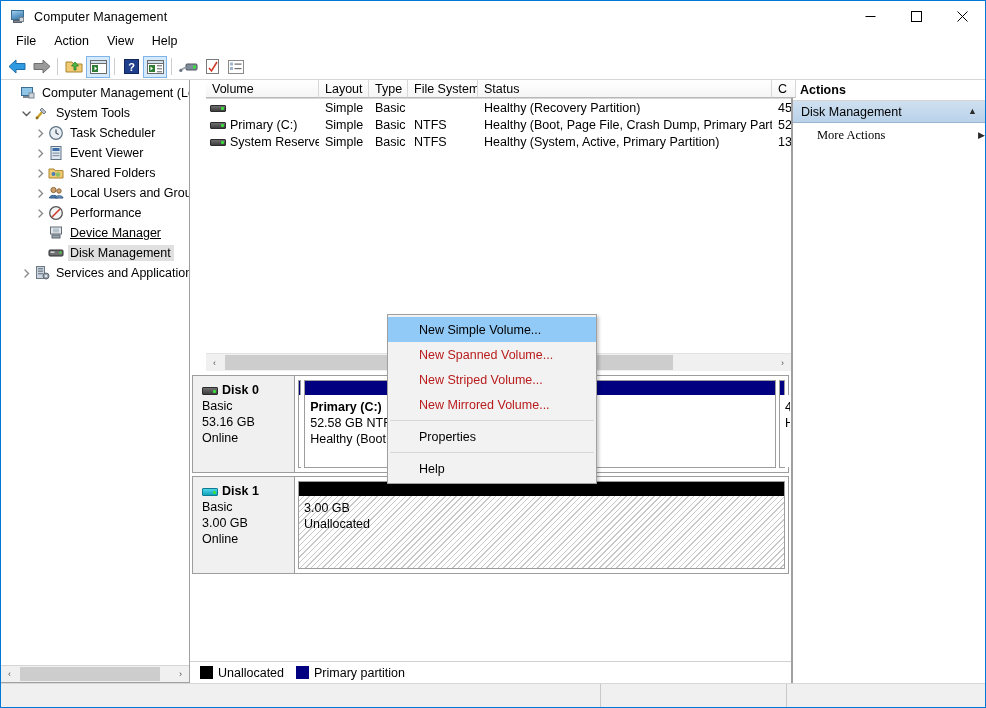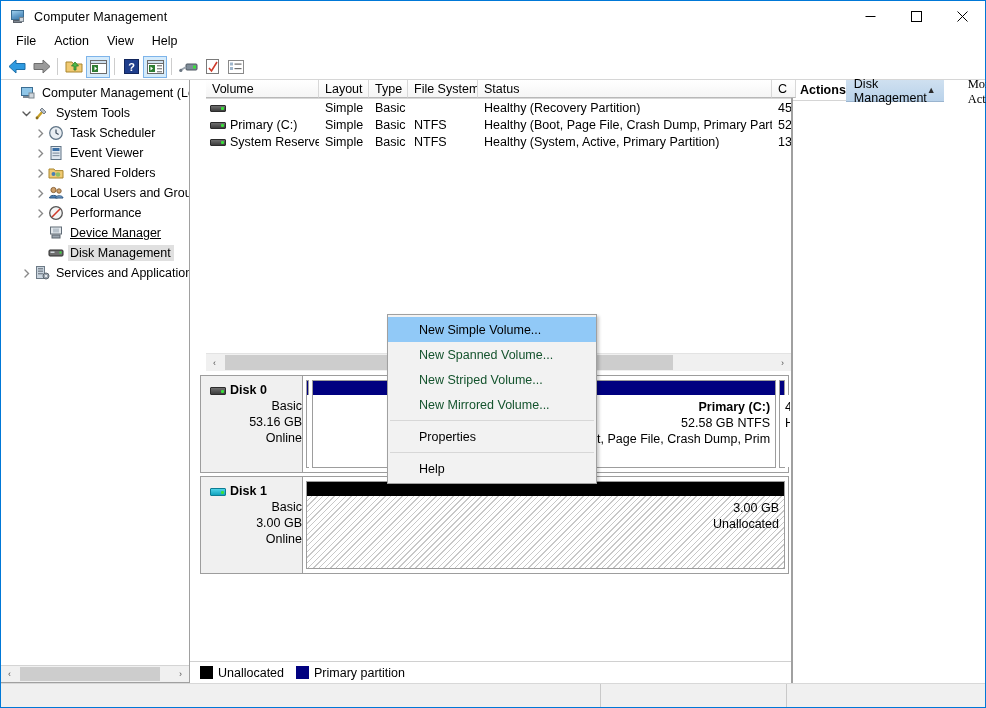--- a/index.html
+++ b/index.html
@@ -182,25 +182,24 @@
   }
 
   
   .diskview {
     flex: 1 1 auto; background: #ffffff; overflow: hidden;
     display: flex; flex-direction: column;
     padding: 3px 0 0 0;
     position: relative;
   }
   .diskrow {
-    display: flex; margin: 0 2px 3px 10px;
+    display: flex; margin: 0 2px 3px 2px;
     border: 1px solid #9d9d9d;
     background: #f0f0f0;
     position: relative;
-    text-align: right;
   }
   .diskinfo {
     width: 102px; flex: 0 0 102px;
     background: #f0f0f0;
     border-right: 1px solid #9d9d9d;
     padding: 6px 0 4px 9px;
     font-size: 12.5px; line-height: 16px;
   }
   .diskinfo .dtitle { font-weight: bold; display: flex; align-items: center; }
   .disk-glyph {
@@ -252,21 +251,21 @@
     font-size: 12.5px;
   }
   .swatch { width: 13px; height: 13px; display: inline-block; }
   .legend-item { display: flex; align-items: center; gap: 5px; margin-right: 6px; white-space: nowrap; }
 
   
   .actions {
     width: 193px; flex: 0 0 193px;
     background: #ffffff;
     border-left: 1px solid #a0a0a0;
-    display: flex; flex-direction: row;
+    display: flex; flex-direction: column;
   }
   .actions-head {
     height: 21px; flex: 0 0 21px;
     font-weight: bold; font-size: 12.5px;
     padding: 3px 0 0 7px;
     background: #ffffff;
     border-bottom: 1px solid #d5d5d5;
   }
   .actions-group {
     height: 22px; flex: 0 0 22px;
@@ -302,21 +301,21 @@
     box-shadow: 2px 2px 3px rgba(0,0,0,.22);
     padding: 2px 0 2px 0;
     z-index: 50;
     font-size: 12.5px;
   }
   .ctxitem {
     height: 25px; display: flex; align-items: center;
     padding-left: 31px; white-space: nowrap;
   }
   .ctxitem.sel { background: #91c9f7; }
-  .ctxitem.disabled { color: #14532d; }
+  .ctxitem.disabled { color: #b91c1c; }
   .ctxsep { height: 1px; background: #d7d7d7; margin: 3px 2px 3px 2px; }
 </style>
 </head>
 <body>
 
 <div class="window">
 
   <div class="titlebar">
     <div class="title-icon">
       <div class="mon"></div>

